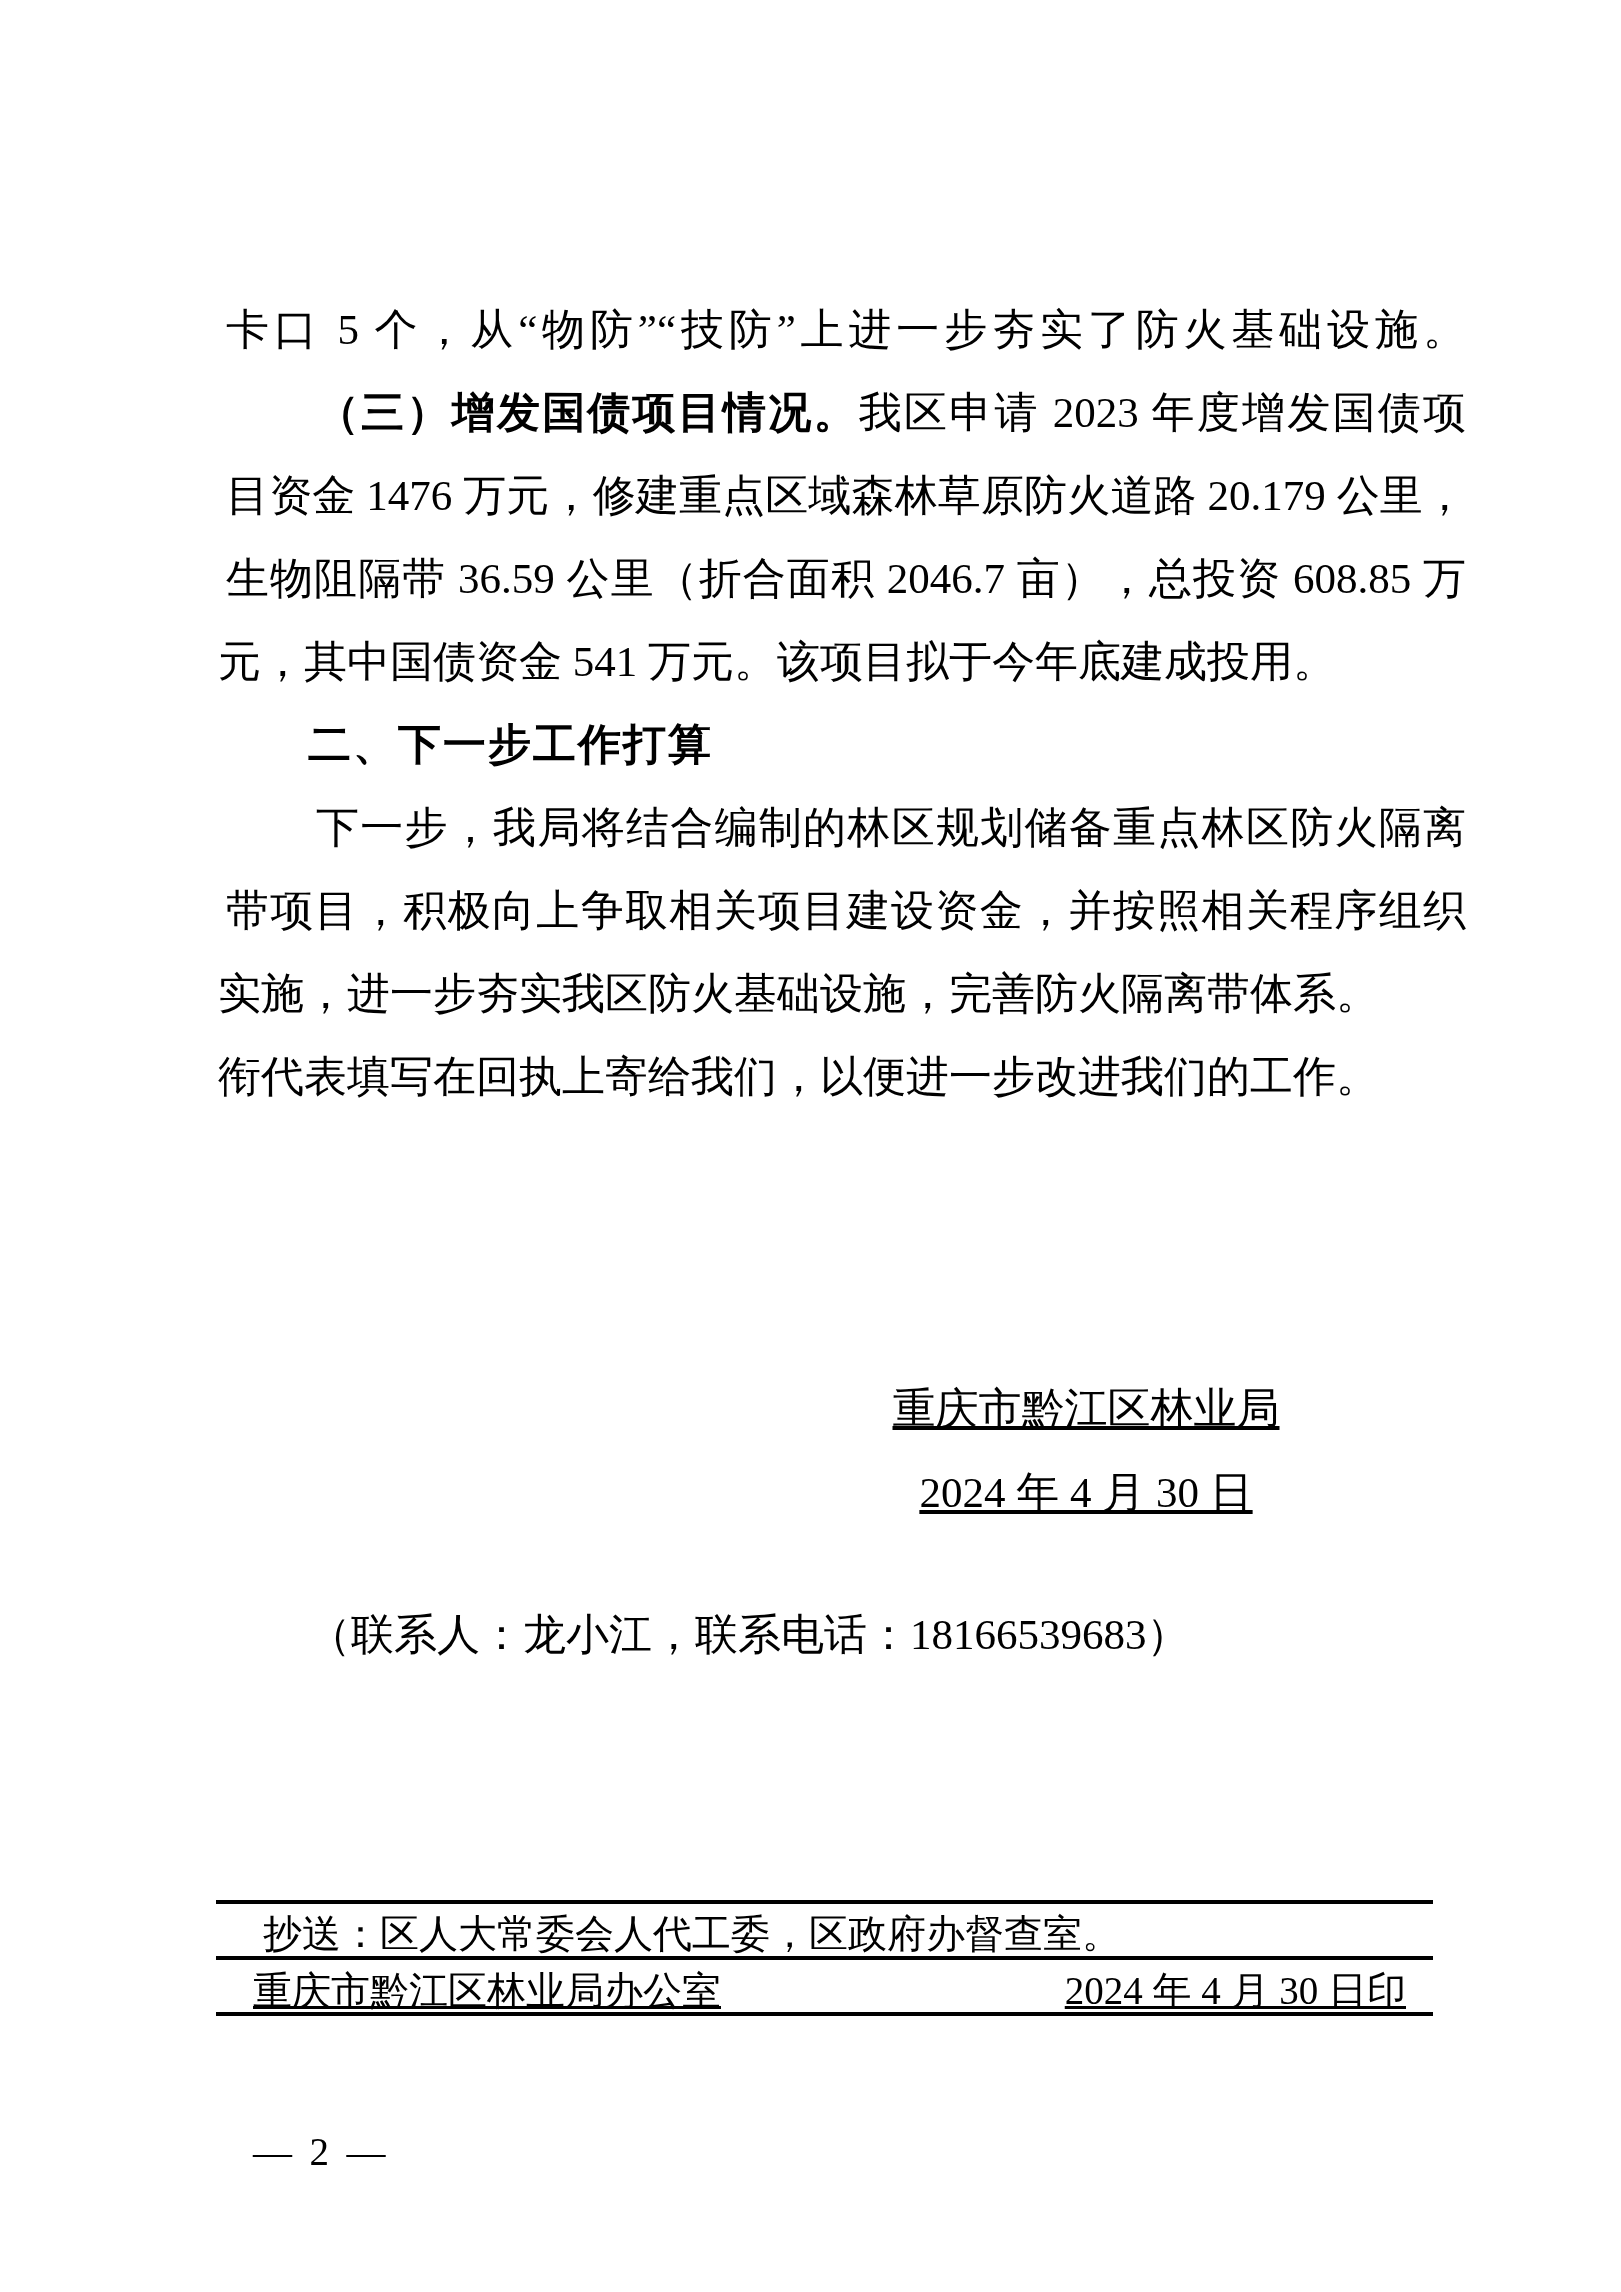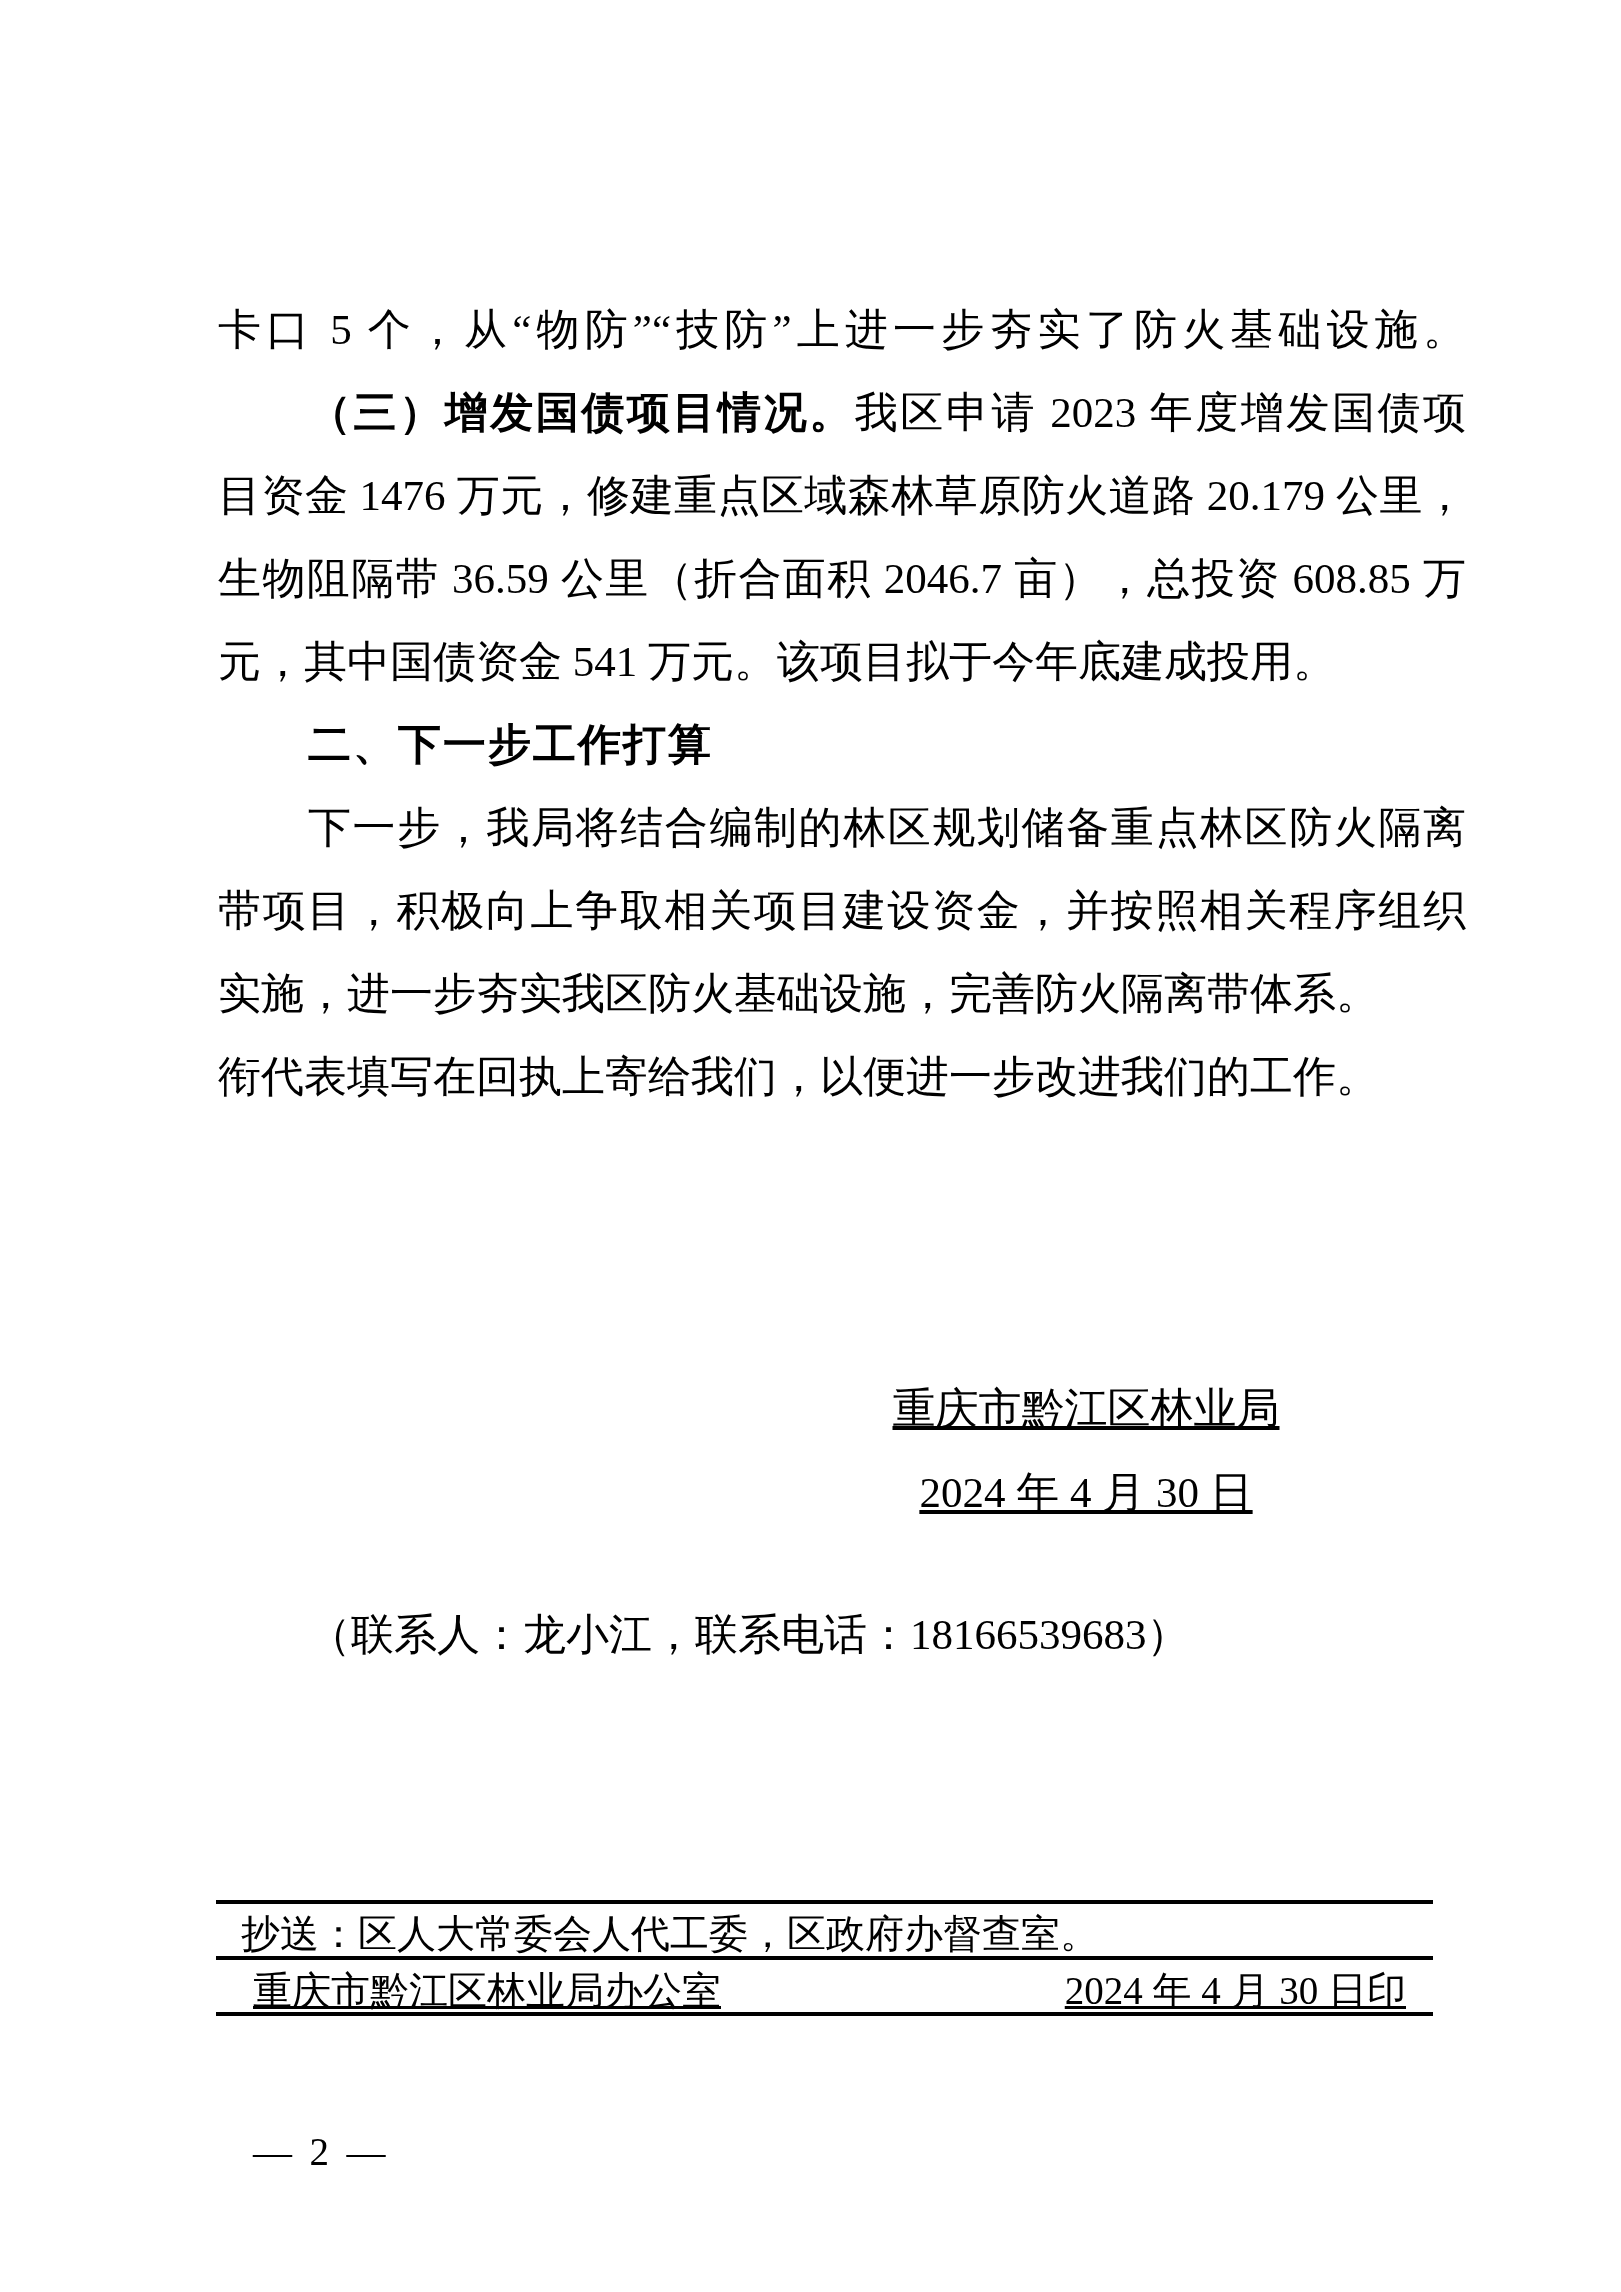--- a/index.html
+++ b/index.html
@@ -27,20 +27,21 @@
   .line {
     height: 83px;
     white-space: nowrap;
   }
   .line.fill {
     text-align: justify;
     text-align-last: justify;
     white-space: normal;
     overflow: hidden;
     height: 83px;
+    margin-left: 8px;
   }
   .indent {
     text-indent: 90px;
   }
   .sub-head {
     font-weight: bold;
     font-family: Liberation Serif, serif;
   }
   .section-head {
     font-family: "Liberation Sans", "DejaVu Sans", sans-serif;
@@ -74,21 +75,21 @@
     left: 216px;
     width: 1217px;
     height: 3.9px;
     background: #000000;
   }
   .rule-top { top: 1900px; }
   .rule-mid { top: 1956px; }
   .rule-bot { top: 2012px; }
   .cc-line {
     position: absolute;
-    left: 241px;
+    left: 263px;
     top: 1911px;
     width: 1180px;
     font-size: 39px;
     line-height: 45px;
     white-space: nowrap;
   }
   .office-row {
     position: absolute;
     left: 253px;
     top: 1968px;

